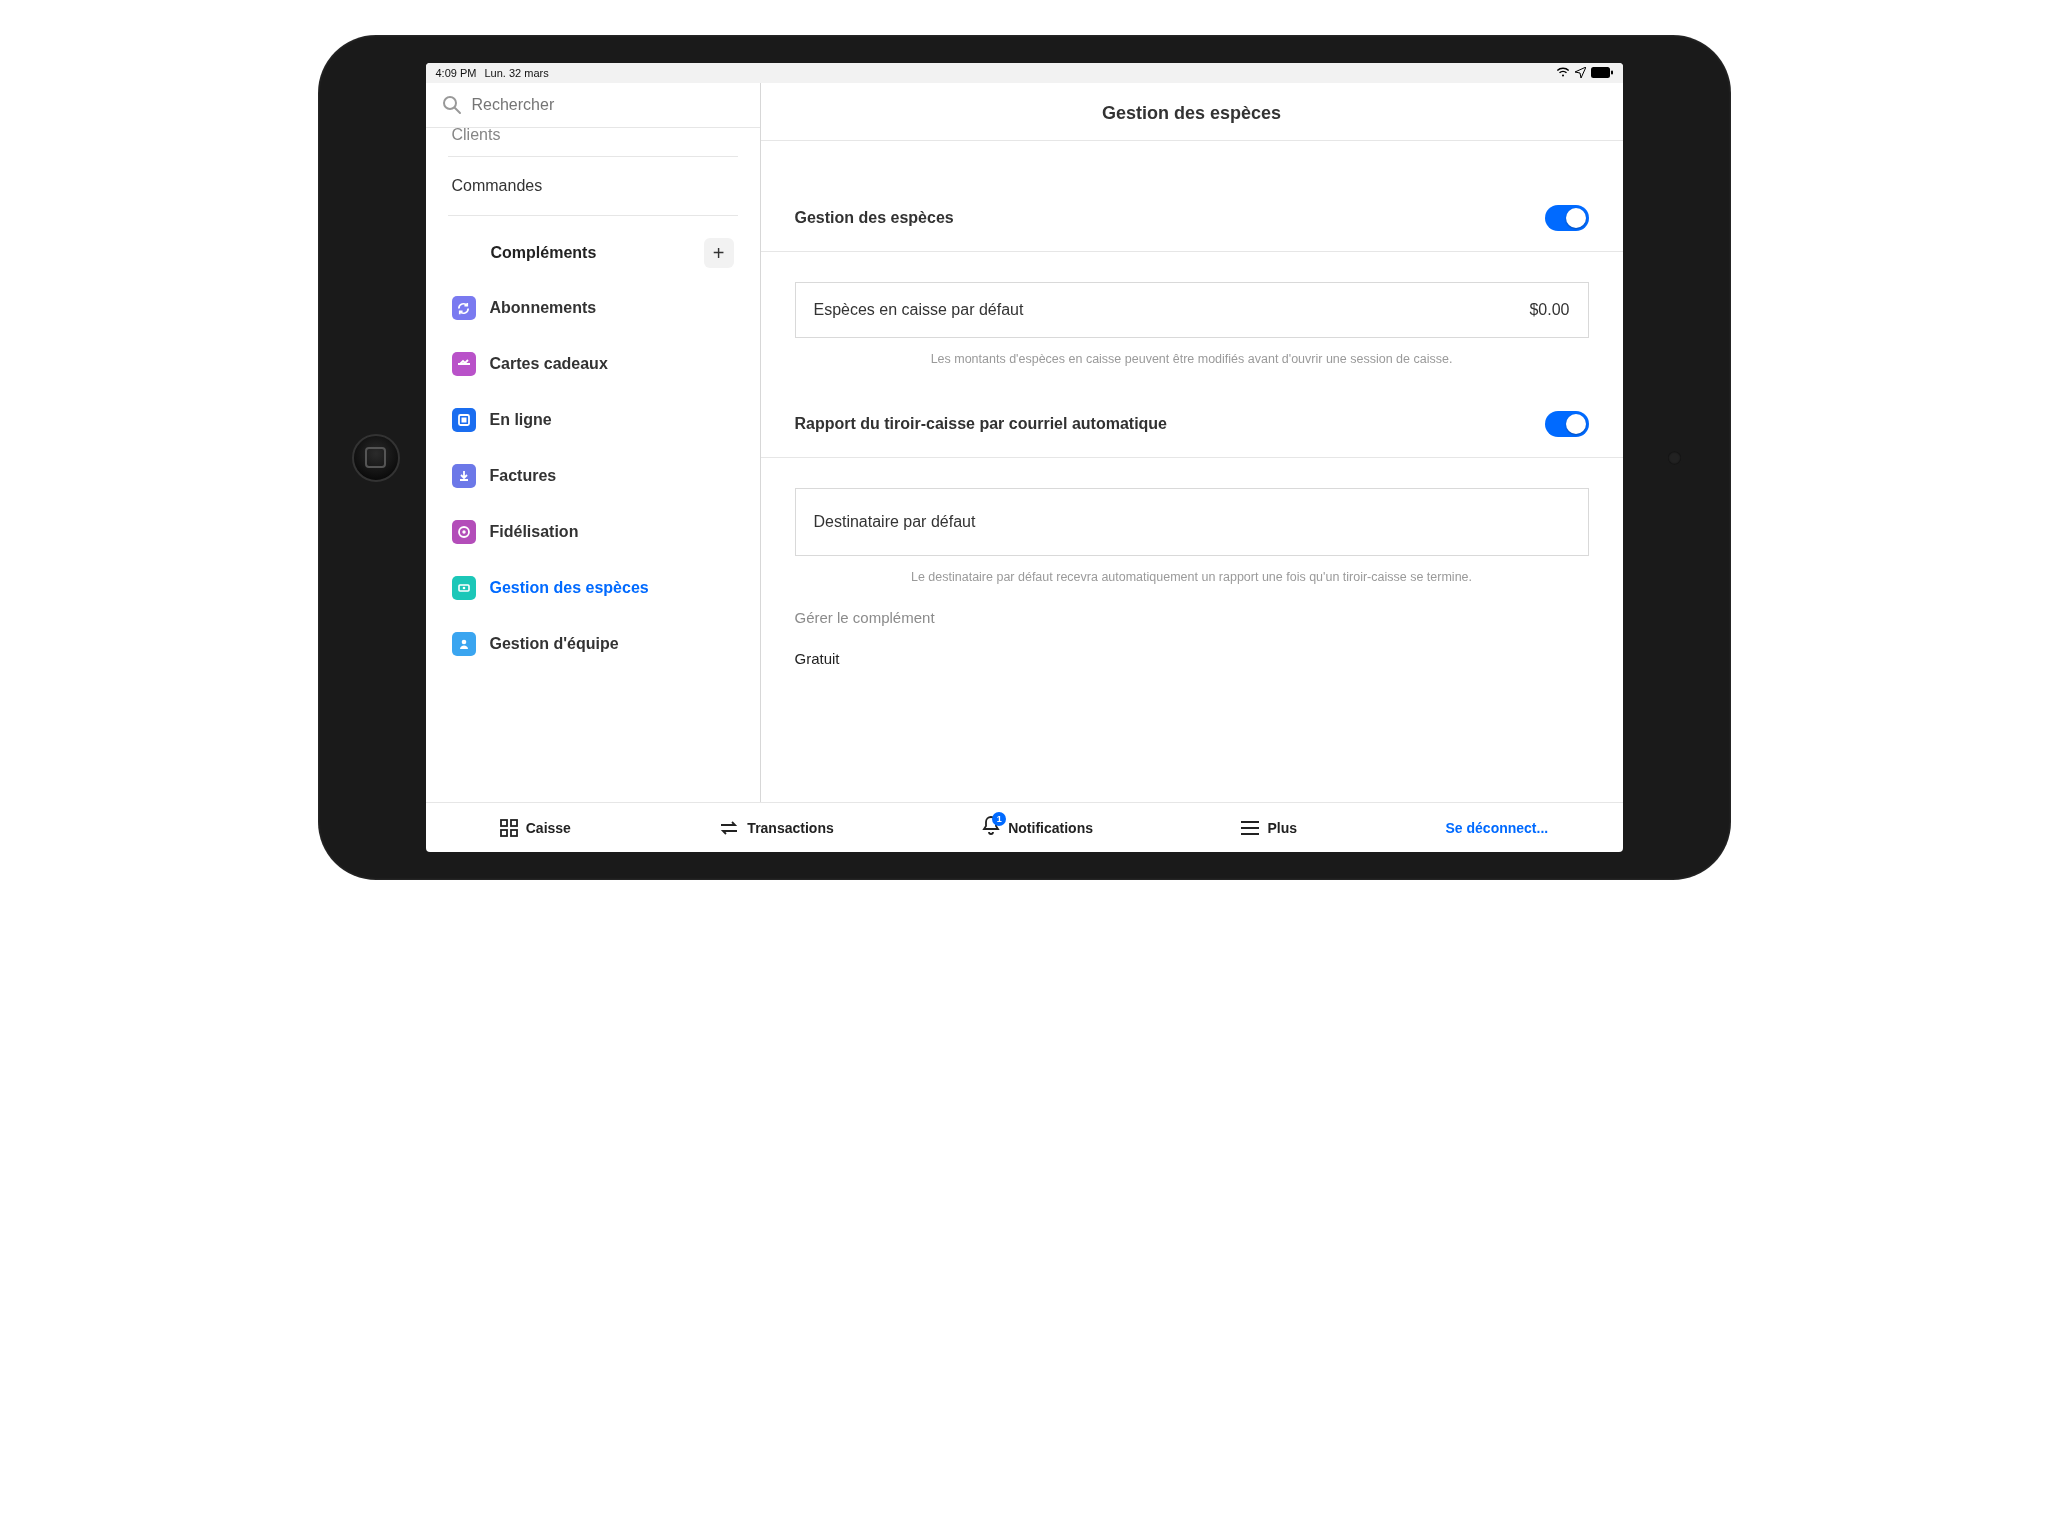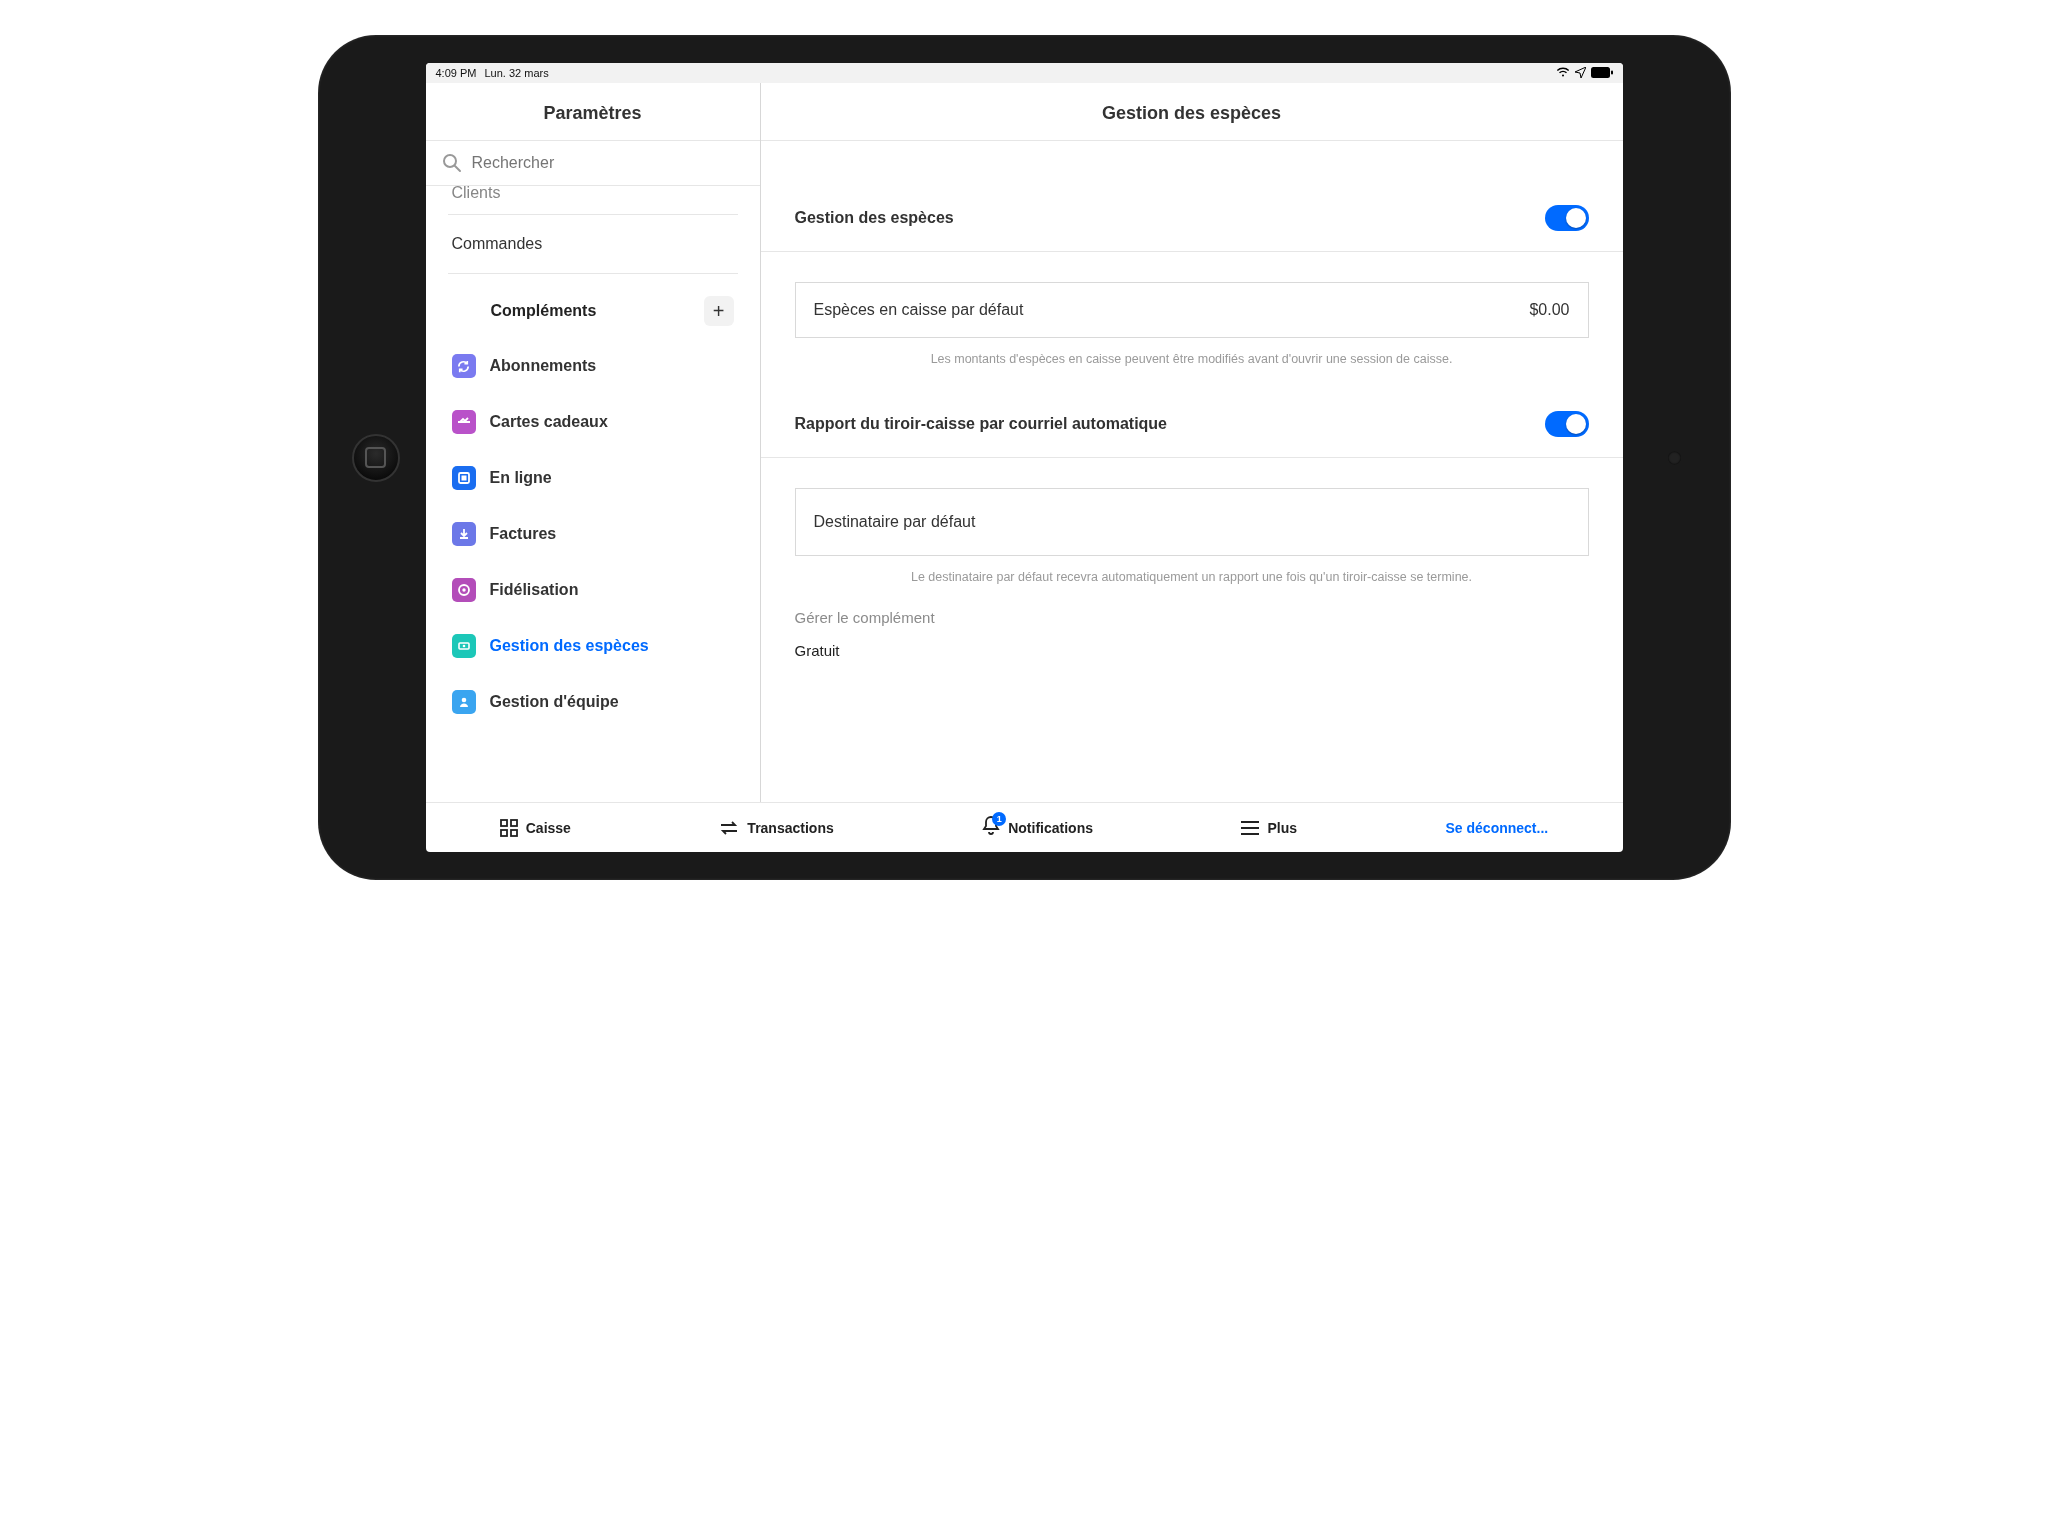--- a/index.html
+++ b/index.html
@@ -222,20 +222,21 @@
   .sub-label {
     font-size:15px;
     color:#8b8b8b;
     font-weight:500;
     padding: 22px 34px 10px;
   }
   .plain-value {
     font-size:15px;
     color:#222;
     padding: 6px 34px 12px;
+    margin-top: 8px;
   }
   .bottom-tabs {
     height: 50px;
     border-top: 1px solid #e6e6e6;
     display:flex;
     align-items:center;
     justify-content: space-around;
     font-size: 14px;
     font-weight:600;
     color:#222;
@@ -287,21 +288,20 @@
           <svg width="22" height="11" viewBox="0 0 22 11">
               <rect x="0" y="0" width="19" height="11" rx="2.5" fill="#000"></rect>
               <rect x="20" y="3.5" width="2" height="4" rx="1" fill="#000"></rect>
             </svg>
         </span>
       </div>
     </div>
 
     <div class="content">
       <div class="sidebar">
-        <div class="sidebar-header">Paramètres</div>
         <div class="search">
           <svg width="20" height="20" viewBox="0 0 20 20">
               <circle cx="8" cy="8" r="6" fill="none" stroke="#999" stroke-width="2"></circle>
               <line x1="13" y1="13" x2="18" y2="18" stroke="#999" stroke-width="2" stroke-linecap="round"></line>
             </svg>
           <input placeholder="Rechercher" style="">
         </div>
         <div class="sidebar-scroll">
           <div class="cutoff-item">Clients</div>
           <div class="plain-item">Commandes</div>

